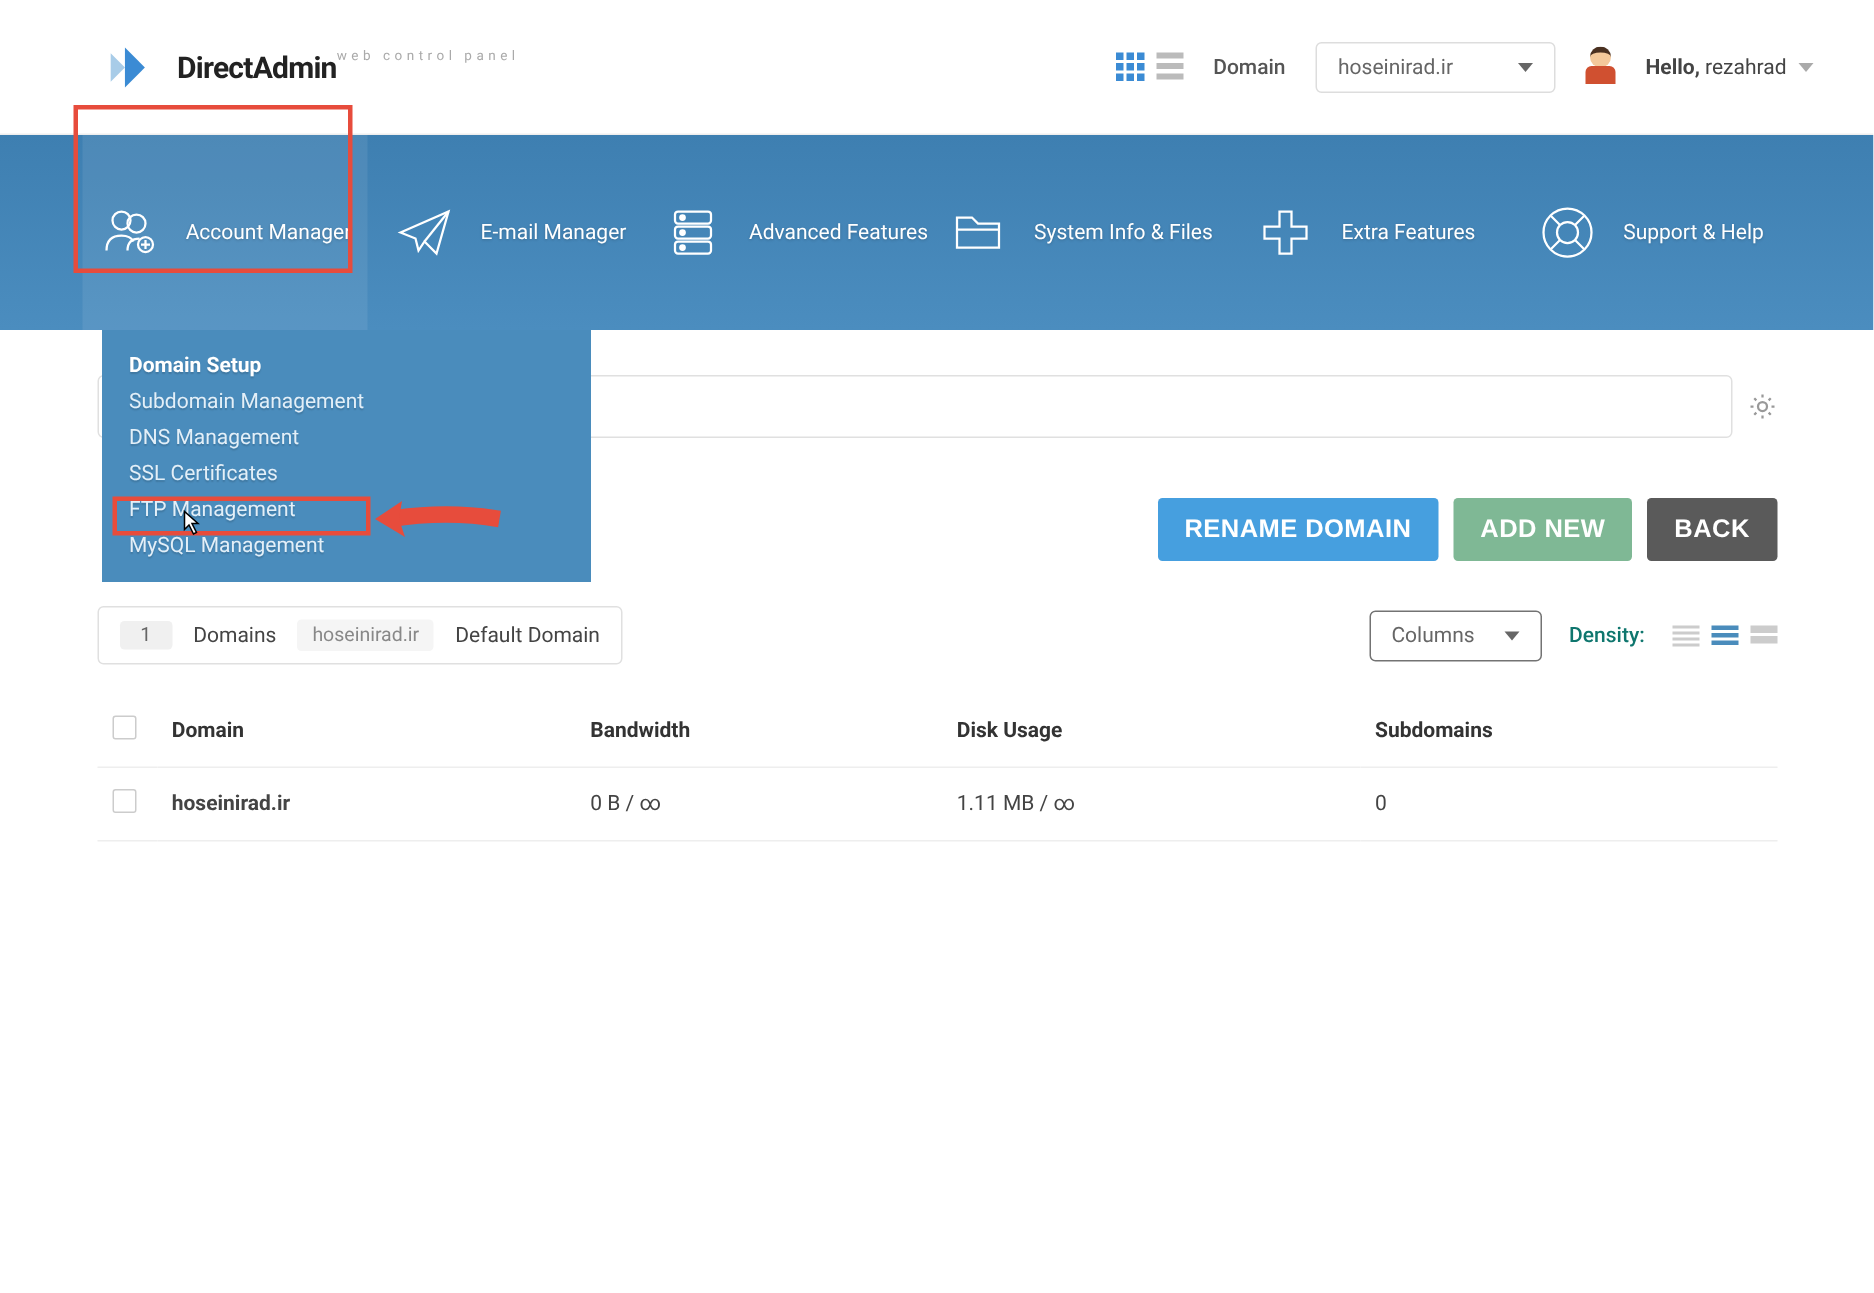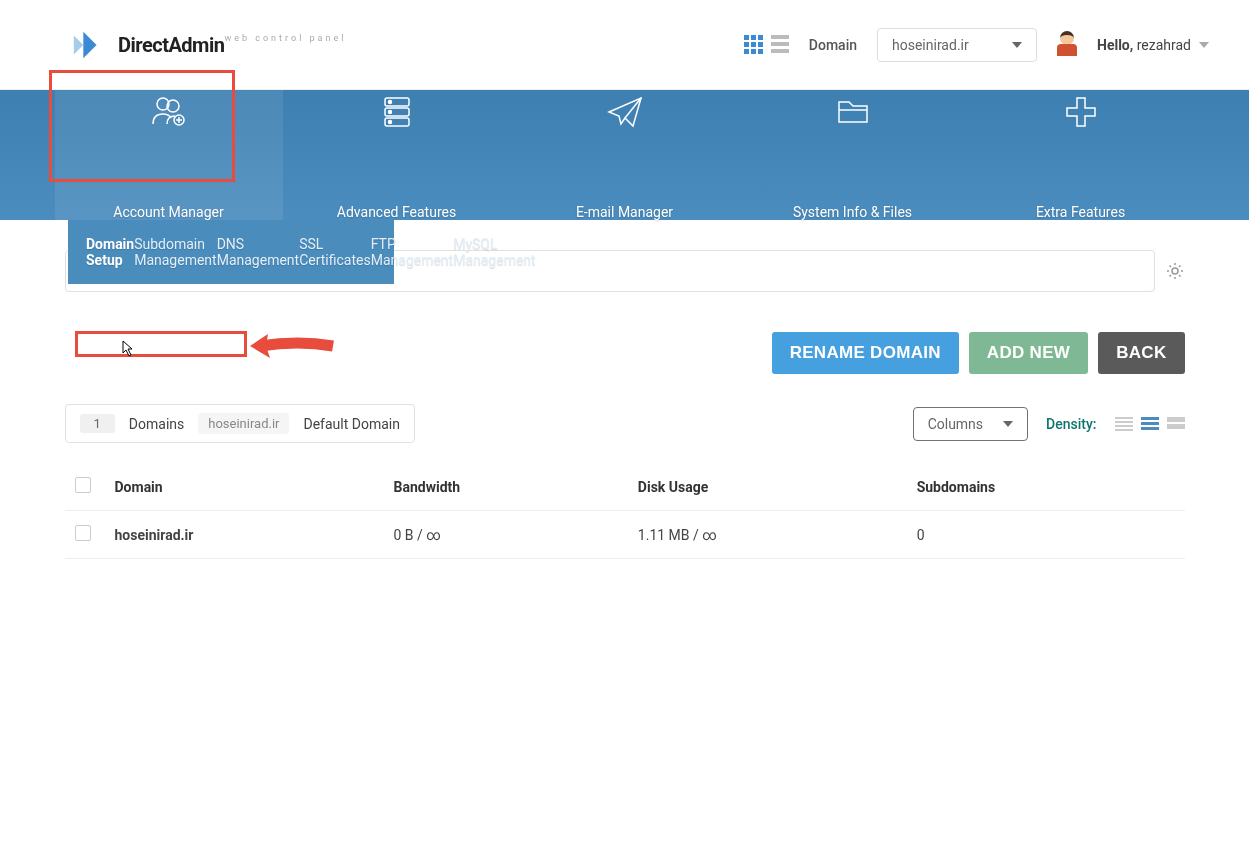--- a/index.html
+++ b/index.html
@@ -18,30 +18,30 @@
 .domain-label { color:#555; font-weight:500;}
 .domain-select { border:1px solid #ddd; border-radius:4px; padding:8px 40px 8px 14px; min-width:160px; color:#666; position:relative; background:#fff; display:flex; align-items:center; justify-content:space-between;}
 .chevron-down { border-left:5px solid transparent; border-right:5px solid transparent; border-top:6px solid #666; display:inline-block;}
 .avatar { width:20px; height:28px; display:flex; flex-direction:column; align-items:center;}
 .avatar-head { width:14px; height:14px; background:#f4c89a; border-radius:50%; border-top:4px solid #4a3020;}
 .avatar-body { width:20px; height:12px; background:#d05030; border-radius:4px 4px 0 0; margin-top:-1px;}
 .greeting { display:flex; align-items:center; gap:8px; color:#444;}
 .greeting strong { font-weight:bold;}
 .nav-area { background:linear-gradient(to bottom,#3e7fb1,#4b8dbf); padding:0; position:relative; height:130px;}
 .nav-items { display:flex; max-width:1200px; margin:0 auto; padding:0 30px; height:100%;}
-.nav-item { flex:1; display:flex; flex-direction:column; align-items:center; justify-content:space-between; color:#fff; gap:15px; cursor:pointer; position:relative;}
+.nav-item { flex:1; display:flex; flex-direction:row; align-items:center; justify-content:center; color:#fff; gap:15px; cursor:pointer; position:relative;}
 .nav-item.active { background:rgba(255,255,255,0.08);}
 .nav-label { font-size:14px; text-shadow:0 1px 2px rgba(0,0,0,0.2);}
 .nav-icon { width:44px; height:44px; display:flex; align-items:center; justify-content:center;}
 .nav-icon svg { stroke:#fff; fill:none; stroke-width:1.5;}
 .highlight-box { position:absolute; border:3px solid #e74c3c; pointer-events:none;}
 .highlight-1 { top:-20px; left:-6px; width:186px; height:112px;}
 .highlight-2 { top:99px; left:7px; width:172px; height:26px;}
 .dropdown { position:absolute; top:130px; left:68px; width:326px; background:#4a8cbc; padding:12px 0; display:flex; z-index:5;}
-.dropdown-col { flex:1; display:flex; flex-direction:row; padding:0 18px;}
+.dropdown-col { flex:1; display:flex; flex-direction:column; padding:0 18px;}
 .dropdown-item { color:#e3eff8; padding:4px 0; font-size:14px; text-shadow:0 1px 1px rgba(0,0,0,0.15); cursor:pointer;}
 .dropdown-item.bold { font-weight:bold; color:#fff;}
 .arrow-annotation { position:absolute; top:328px; left:248px; z-index:6;}
 .cursor-annotation { position:absolute; top:340px; left:118px; z-index:7; font-size:14px;}
 .content { max-width:1200px; margin:0 auto; padding:30px 40px;}
 .search-row { display:flex; align-items:center; gap:10px; margin-bottom:40px;}
 .search-input { flex:1; border:1px solid #e0e0e0; border-radius:4px; padding:12px 14px; font-size:14px; color:#999;}
 .gear-btn { width:20px; height:20px; display:flex; align-items:center; justify-content:center; cursor:pointer;}
 .action-row { display:flex; justify-content:flex-end; gap:10px; margin-bottom:30px;}
 .btn { padding:11px 18px; border-radius:3px; font-weight:bold; font-size:17px; letter-spacing:0.3px; border:none; cursor:pointer; color:#fff;}
@@ -129,55 +129,65 @@
             <path d="M20 34 Q20 26 28 26"></path>
             <circle cx="32" cy="30" r="5"></circle>
             <path d="M32 27 v6 M29 30 h6"></path>
           </svg>
       </div>
       <span class="nav-label">Account Manager</span>
     </div>
     <div class="nav-item">
       <div class="nav-icon">
         <svg width="44" height="44" viewBox="0 0 44 44">
+            <path d="M6 22 L38 8 L30 36 L22 28 L18 34 L16 26 Z"></path>
+            <path d="M22 28 L38 8"></path>
+          </svg>
+      </div>
+      <span class="nav-label">E-mail Manager</span>
+    </div>
+    <div class="nav-item">
+      <div class="nav-icon">
+        <svg width="44" height="44" viewBox="0 0 44 44">
             <rect x="10" y="8" width="24" height="8" rx="2"></rect>
             <rect x="10" y="18" width="24" height="8" rx="2"></rect>
             <rect x="10" y="28" width="24" height="8" rx="2"></rect>
             <circle cx="15" cy="12" r="1.5" fill="#fff"></circle>
             <circle cx="15" cy="22" r="1.5" fill="#fff"></circle>
             <circle cx="15" cy="32" r="1.5" fill="#fff"></circle>
           </svg>
       </div>
       <span class="nav-label">Advanced Features</span>
     </div>
     <div class="nav-item">
       <div class="nav-icon">
         <svg width="44" height="44" viewBox="0 0 44 44">
-            <path d="M6 22 L38 8 L30 36 L22 28 L18 34 L16 26 Z"></path>
-            <path d="M22 28 L38 8"></path>
-          </svg>
-      </div>
-      <span class="nav-label">E-mail Manager</span>
-    </div>
-    <div class="nav-item">
-      <div class="nav-icon">
-        <svg width="44" height="44" viewBox="0 0 44 44">
             <path d="M8 14 L8 32 L36 32 L36 16 L22 16 L18 12 L8 12 Z"></path>
             <path d="M8 20 L36 20"></path>
           </svg>
       </div>
       <span class="nav-label">System Info &amp; Files</span>
     </div>
     <div class="nav-item">
       <div class="nav-icon">
         <svg width="44" height="44" viewBox="0 0 44 44">
             <path d="M18 8 L26 8 L26 18 L36 18 L36 26 L26 26 L26 36 L18 36 L18 26 L8 26 L8 18 L18 18 Z"></path>
           </svg>
       </div>
       <span class="nav-label">Extra Features</span>
+    </div>
+    <div class="nav-item">
+      <div class="nav-icon">
+        <svg width="44" height="44" viewBox="0 0 44 44">
+            <circle cx="22" cy="22" r="16"></circle>
+            <circle cx="22" cy="22" r="7"></circle>
+            <path d="M11 11 L17 17 M33 11 L27 17 M11 33 L17 27 M33 33 L27 27"></path>
+          </svg>
+      </div>
+      <span class="nav-label">Support &amp; Help</span>
     </div>
   </div>
 
   <div class="dropdown">
     <div class="dropdown-col" style="position:relative;">
       <div class="highlight-box highlight-2"></div>
       <span class="dropdown-item bold">Domain Setup</span>
       <span class="dropdown-item">Subdomain Management</span>
       <span class="dropdown-item">DNS Management</span>
       <span class="dropdown-item">SSL Certificates</span>

